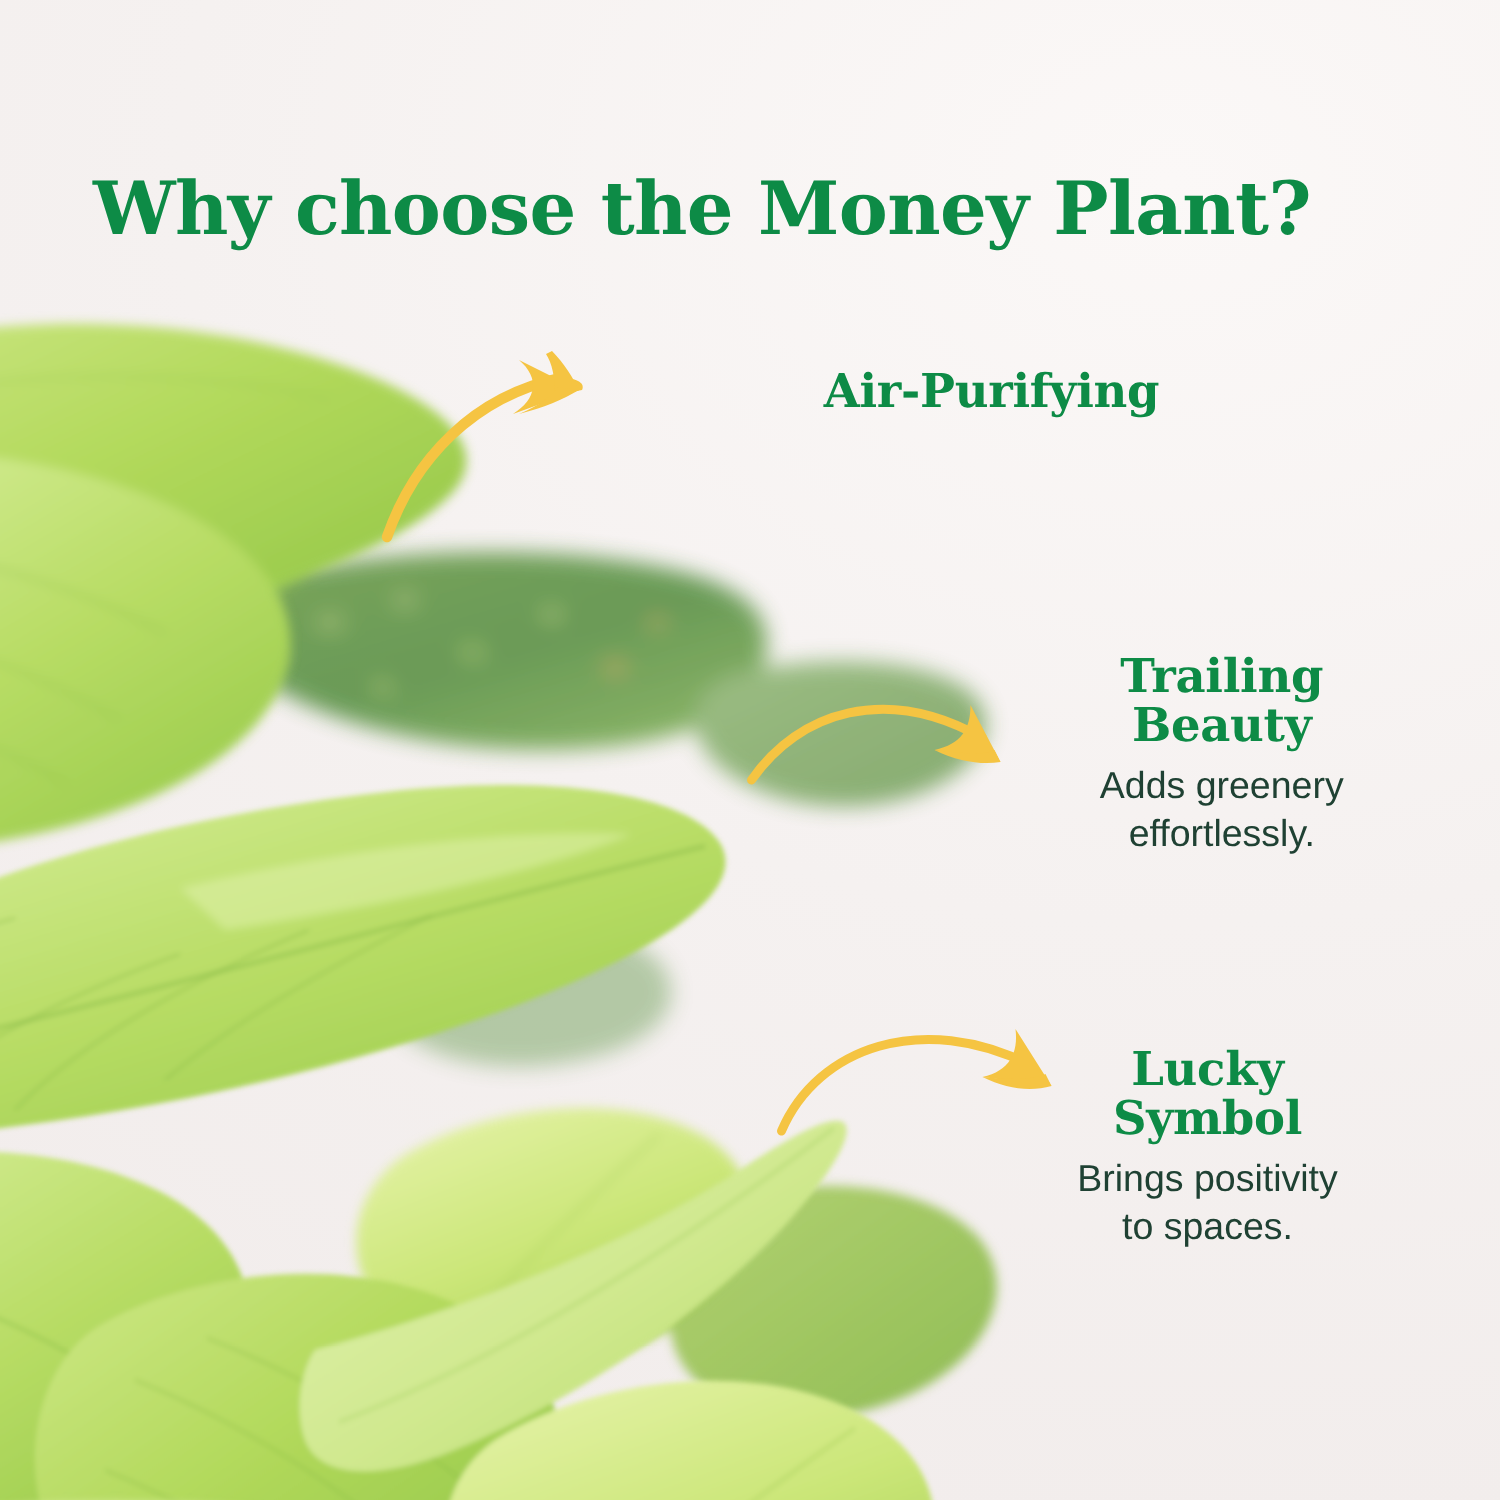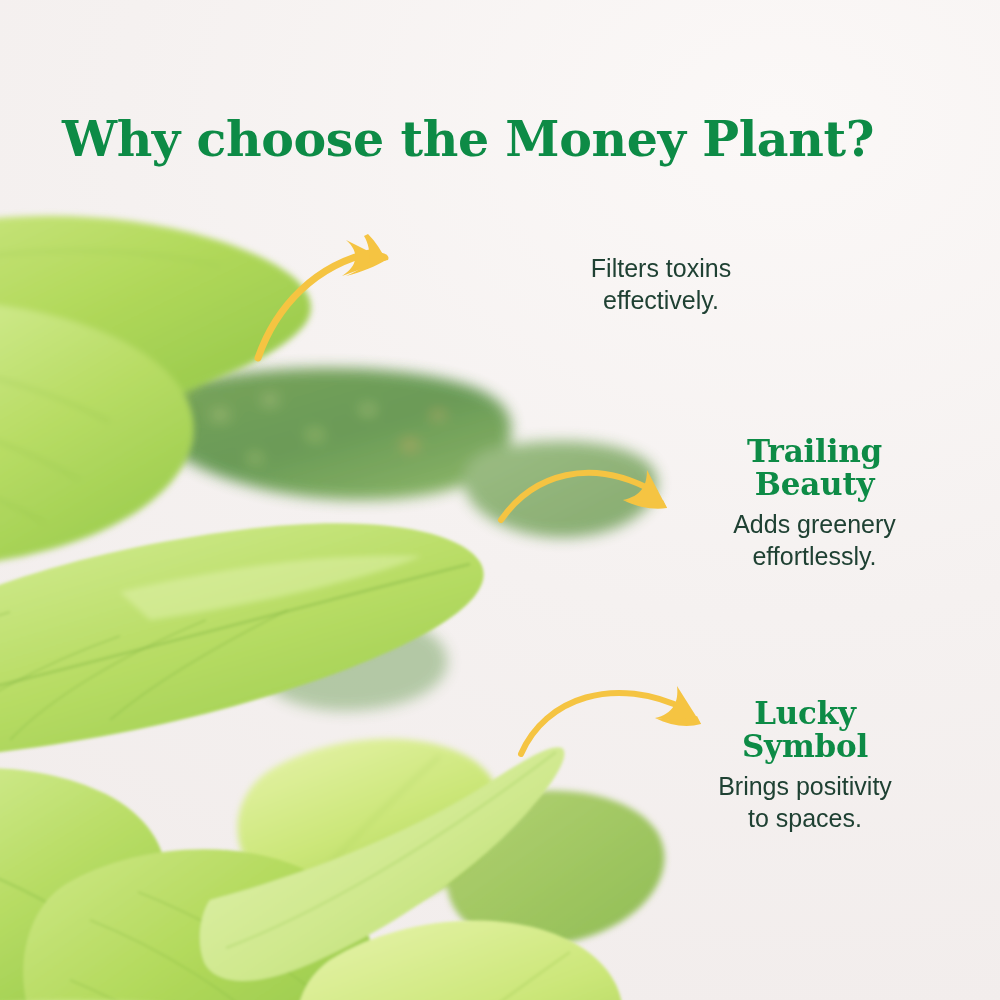--- a/index.html
+++ b/index.html
@@ -275,22 +275,21 @@
 
   <div class="arrow" id="arrow-2">
     <svg width="200" height="105" viewBox="0 0 200 105">
       <path d="M6,86 C30,30 100,6 172,42" stroke="#f5c442" stroke-width="6" fill="none" stroke-linecap="round"></path>
       <path d="M162,18 L186,56 L140,50 C158,46 164,34 162,18 Z" fill="#f5c442"></path>
       <path d="M186,56 C172,60 156,58 140,50 C158,52 174,52 182,48 Z" fill="#f5c442"></path>
     </svg>
   </div>
 
   <div class="feature" id="feature-0">
-    <div class="feature-desc">Filters toxins
-effectively.</div>
+    <div class="feature-title">Air-Purifying</div>
   </div>
 
   <div class="feature" id="feature-1">
     <div class="feature-title">Trailing
 Beauty</div>
     <div class="feature-desc">Adds greenery
 effortlessly.</div>
   </div>
 
   <div class="feature" id="feature-2">

